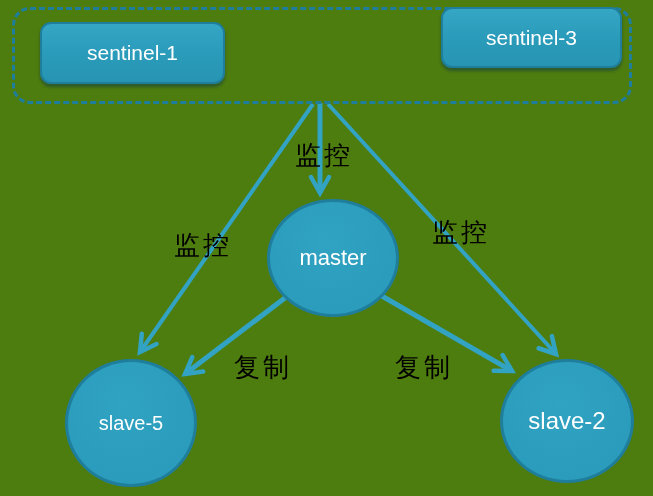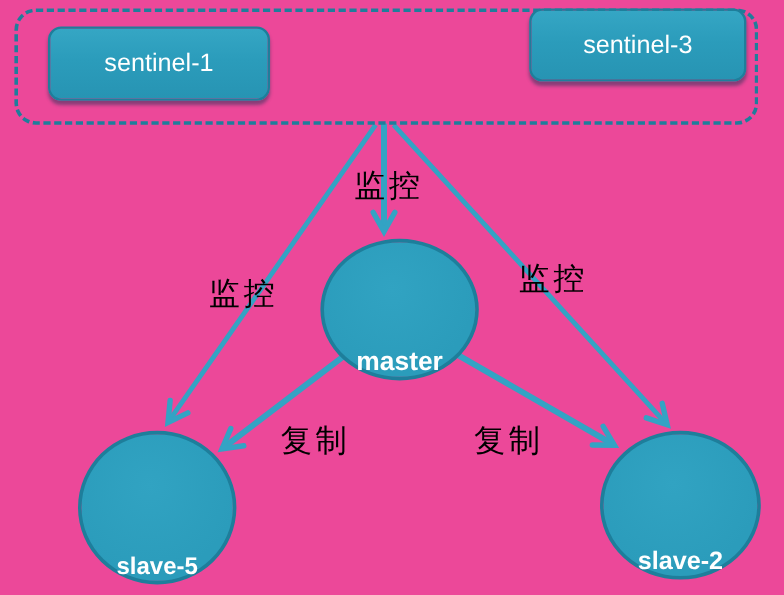--- a/index.html
+++ b/index.html
@@ -1,17 +1,17 @@
 <!DOCTYPE html>
 <html style="--node-fill: #2B9CBB; --node-border: #1E7E9B; --group-border: #1E7E9B; --line-color: #33A3C4; --node-text: #FFFFFF; --label-color: #000000;"><head>
 <meta charset="utf-8">
 <style>
   html,body{margin:0;padding:0;background:#fff;}
   .canvas{
-    position:relative;width:653px;height:496px;background:#ec4899;overflow:hidden;
+    position:relative;width:653px;height:496px;background:#4d7c0f;overflow:hidden;
     font-family:"Liberation Sans",sans-serif;
   }
   .edges-svg{position:absolute;left:0;top:0;width:653px;height:496px;}
   .edge{stroke:var(--line-color,#33A3C4);fill:none;}
   .arrowhead{stroke:var(--line-color,#33A3C4);fill:none;}
 
   .sentinel-group{
     position:absolute;left:12px;top:7px;width:620px;height:97px;
     box-sizing:border-box;
     border:3px dashed var(--group-border,#1E7E9B);
@@ -31,27 +31,26 @@
   .box-1{left:40px;top:22px;width:185px;height:62px;}
   .box-2{left:243px;top:22px;width:180px;height:62px;}
   .box-3{left:441px;top:7px;width:181px;height:61px;text-align:center;}
 
   .node-circle{
     position:absolute;
     box-sizing:border-box;
     background:radial-gradient(circle at 45% 35%, #31a3c2 0%, var(--node-fill,#2B9CBB) 70%);
     border:3px solid var(--node-border,#1E7E9B);
     border-radius:50%;
-    display:flex;align-items:flex-end;justify-content:center;
+    display:flex;align-items:center;justify-content:center;
     color:var(--node-text,#fff);
-    font-weight:bold;
   }
   .circle-master{left:267px;top:199px;width:132px;height:118px;font-size:22px;}
   .circle-slave1{left:65px;top:359px;width:132px;height:128px;font-size:20px;}
-  .circle-slave2{left:500px;top:359px;width:134px;height:124px;font-size:21px;}
+  .circle-slave2{left:500px;top:359px;width:134px;height:124px;font-size:24px;}
 
   .edge-label{
     position:absolute;transform:translate(-50%,-50%);
     color:var(--label-color,#000);
     font-family:"DejaVu Serif",serif;
     font-size:26px;letter-spacing:3px;white-space:nowrap;
   }
   .lbl-monitor-center{left:324px;top:155px;}
   .lbl-monitor-left{left:203px;top:245px;}
   .lbl-monitor-right{left:461px;top:232px;}

